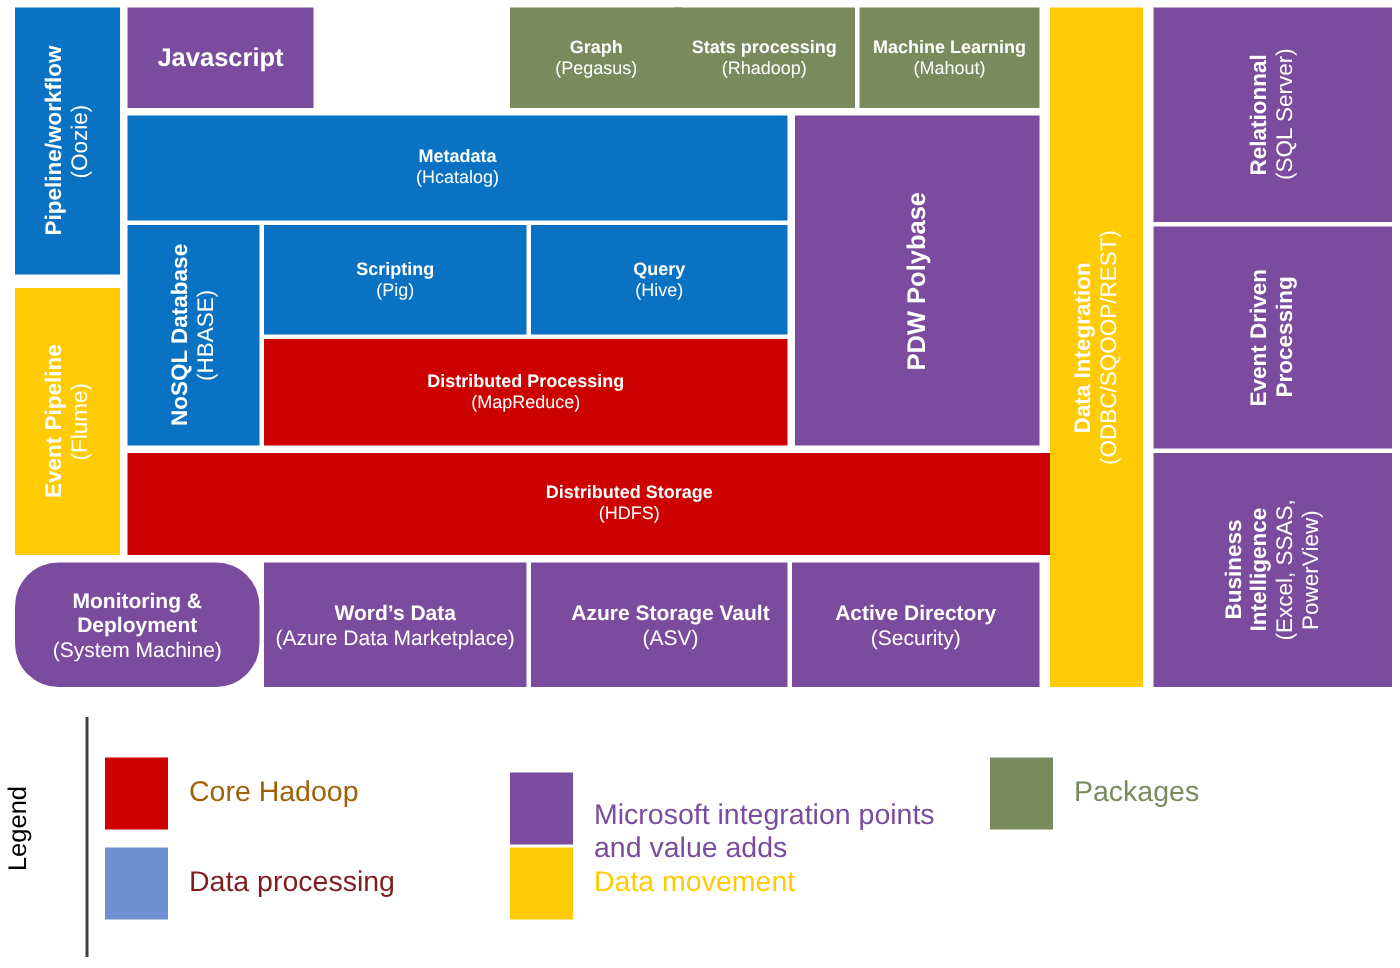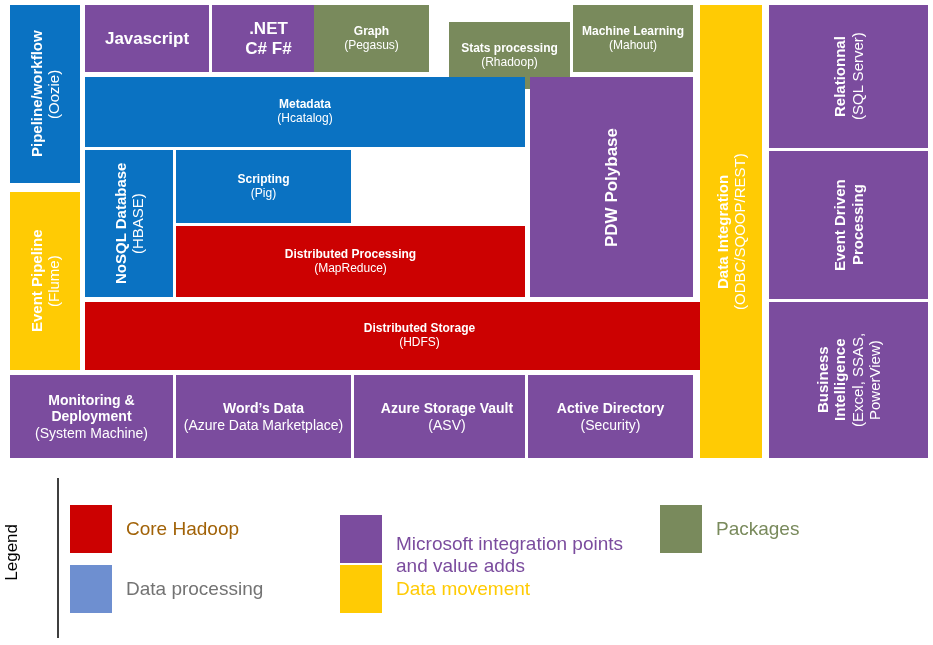--- a/index.html
+++ b/index.html
@@ -86,31 +86,27 @@
       <span class="t1">Event Pipeline</span>
       <span class="t2">(Flume)</span>
     </span>
   </div>
 
   <div class="box f-purple s17" style="left:85px;top:5px;width:124px;height:67px;justify-content:center;">
     <span class="t1">Javascript</span>
     <span class="t2"></span>
   </div>
 
-  <div class="box f-purple s17" style="left:212px;top:5px;width:113px;height:67px;">
-    <span class="t1">.NET</span>
-    <span class="t1">C# F#</span>
-  </div>
-
-  <div class="box f-green s12" style="left:314px;top:5px;width:115px;height:67px;">
+
+  <div class="box f-green s12" style="left:340px;top:5px;width:115px;height:67px;">
     <span class="t1">Graph</span>
     <span class="t2">(Pegasus)</span>
   </div>
 
-  <div class="box f-green s12" style="left:449px;top:22px;width:121px;height:67px;">
+  <div class="box f-green s12" style="left:449px;top:5px;width:121px;height:67px;">
     <span class="t1">Stats processing</span>
     <span class="t2">(Rhadoop)</span>
   </div>
 
   <div class="box f-green s12" style="left:573px;top:5px;width:120px;height:67px;">
     <span class="t1">Machine Learning</span>
     <span class="t2">(Mahout)</span>
   </div>
 
   <div class="box f-blue s16" style="left:85px;top:77px;width:440px;height:70px;">
@@ -123,20 +119,24 @@
       <span class="t1">NoSQL Database</span>
       <span class="t2">(HBASE)</span>
     </span>
   </div>
 
   <div class="box f-blue s16" style="left:176px;top:150px;width:175px;height:73px;">
     <span class="t1">Scripting</span>
     <span class="t2">(Pig)</span>
   </div>
 
+  <div class="box f-blue s16" style="left:354px;top:150px;width:171px;height:73px;">
+    <span class="t1">Query</span>
+    <span class="t2">(Hive)</span>
+  </div>
 
   <div class="box f-red s16" style="left:176px;top:226px;width:349px;height:71px;">
     <span class="t1">Distributed Processing</span>
     <span class="t2">(MapReduce)</span>
   </div>
 
   <div class="box f-red s16" style="left:85px;top:302px;width:669px;height:68px;">
     <span class="t1">Distributed Storage</span>
     <span class="t2">(HDFS)</span>
   </div>
@@ -169,21 +169,21 @@
     </span>
   </div>
 
   <div class="box f-purple rot s15" style="left:769px;top:302px;width:159px;height:156px;">
     <span class="inner">
       <span class="t1">Business Intelligence</span>
       <span class="t2">(Excel, SSAS, PowerView)</span>
     </span>
   </div>
 
-  <div class="box f-purple s14" style="left:10px;top:375px;width:163px;height:83px;">
+  <div class="box f-purple s14" style="left:10px;top:375px;width:163px;height:83px;border-radius:29px;">
     <span class="t1">Monitoring &amp; Deployment</span>
     <span class="t2">(System Machine)</span>
   </div>
 
   <div class="box f-purple s14" style="left:176px;top:375px;width:175px;height:83px;">
     <span class="t1">Word’s Data</span>
     <span class="t2">(Azure Data Marketplace)</span>
   </div>
 
   <div class="box f-purple s14" style="left:354px;top:375px;width:171px;height:83px;padding-left:18px;">
@@ -210,21 +210,21 @@
       <span class="leg-lb" style="color:#7B4C9E;max-width:230px;margin-top:33px;">Microsoft integration points and value adds</span>
     </div>
 
     <div class="leg-item" style="left:660px;top:35px;">
       <span class="leg-sw" style="background:#798A5C;"></span>
       <span class="leg-lb" style="color:#798A5C;">Packages</span>
     </div>
 
     <div class="leg-item" style="left:70px;top:95px;">
       <span class="leg-sw" style="background:#6E8FD0;"></span>
-      <span class="leg-lb" style="color:#737373;">Data processing</span>
+      <span class="leg-lb" style="color:#7f1d1d;">Data processing</span>
     </div>
 
     <div class="leg-item" style="left:340px;top:95px;">
       <span class="leg-sw" style="background:#FFCB04;"></span>
       <span class="leg-lb" style="color:#FFCB04;">Data movement</span>
     </div>
   </div>
 
 </div>
 

